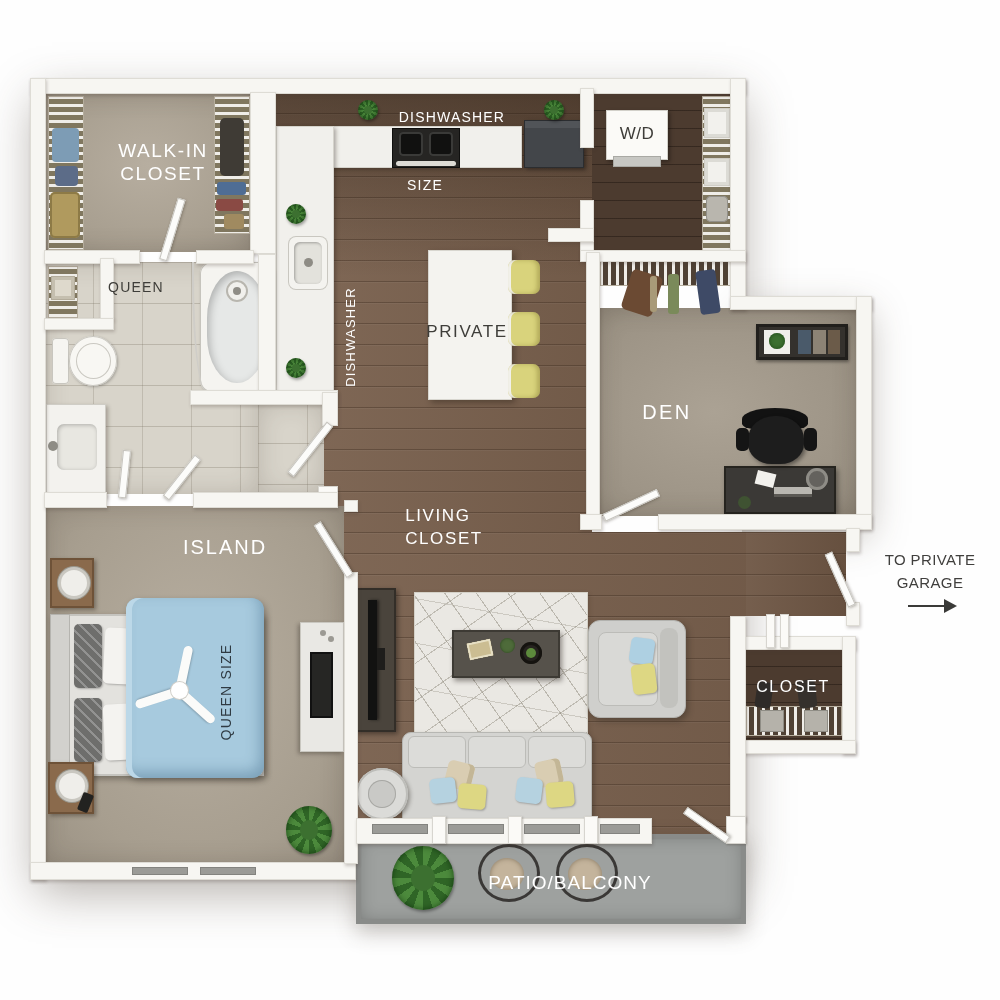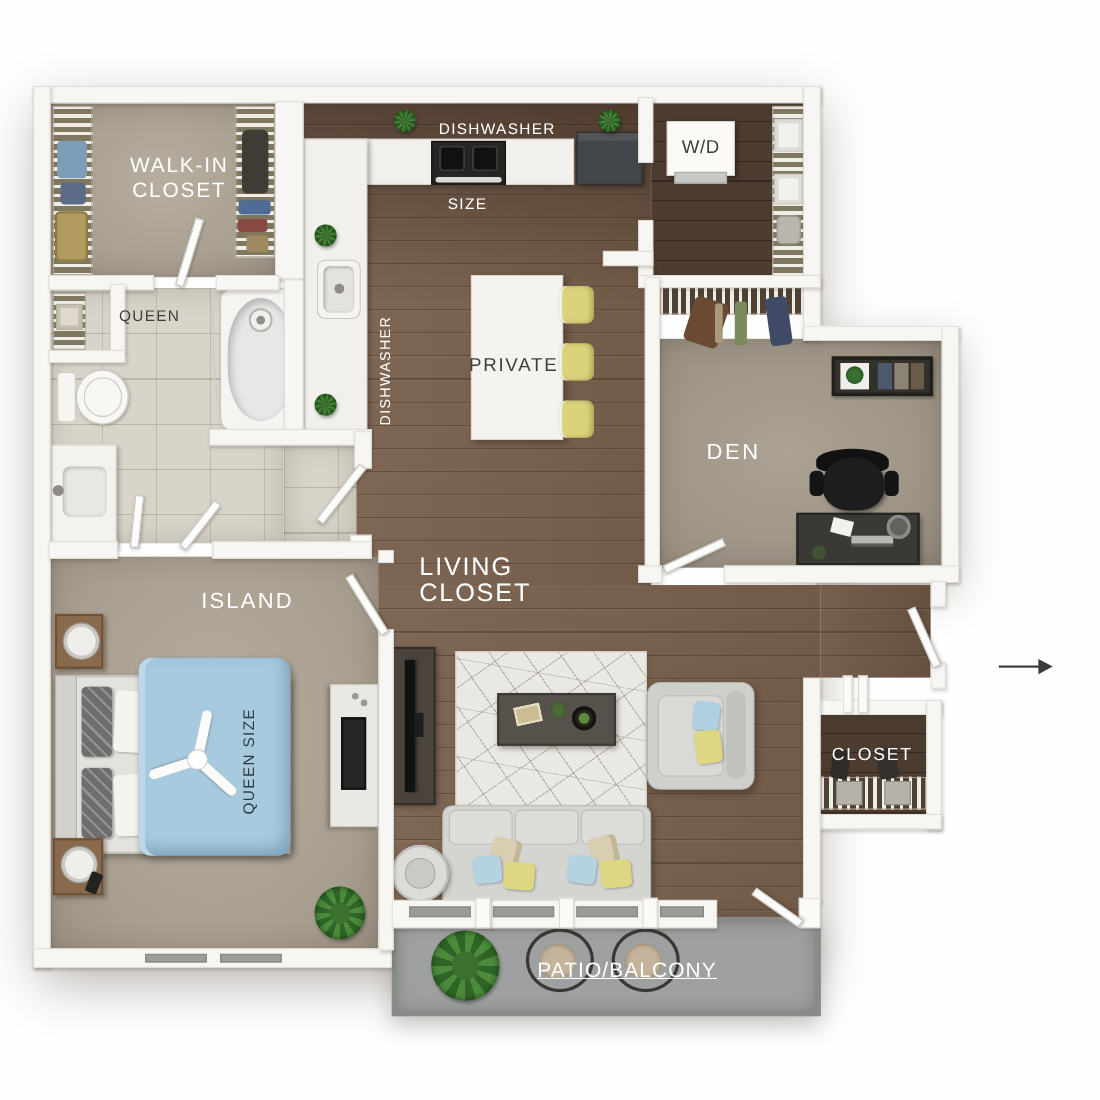--- a/index.html
+++ b/index.html
@@ -268,25 +268,29 @@
     <div>WALK-IN</div>
       <div>CLOSET</div>
   </div>
   <div class="a lab dk" style="left:136px;top:287px;font-size:14px;letter-spacing:1.2px;">QUEEN</div>
   <div class="a lab" style="left:452px;top:117px;font-size:14px;letter-spacing:1.2px;">DISHWASHER</div>
   <div class="a lab" style="left:425px;top:185px;font-size:14px;letter-spacing:1.2px;">SIZE</div>
   <div class="a lab vrot" style="left:350px;top:337px;font-size:13px;letter-spacing:1.2px;">DISHWASHER</div>
   <div class="a lab dk" style="left:467px;top:332px;font-size:17px;">PRIVATE</div>
   <div class="a lab dk" style="left:637px;top:134px;font-size:17px;letter-spacing:0.5px;">W/D</div>
   <div class="a lab" style="left:667px;top:412px;font-size:20px;letter-spacing:2.4px;">DEN</div>
-  <div class="a lab" style="left:432px;top:527px;font-size:23px;line-height:23px;">
+  <div class="a lab" style="left:444px;top:527px;font-size:17px;line-height:23px;">
     <div style="text-align:left;">LIVING</div>
       <div style="text-align:left;">CLOSET</div>
   </div>
   <div class="a lab" style="left:225px;top:547px;font-size:20px;letter-spacing:2px;">ISLAND</div>
   <div class="a lab vrot" style="left:226px;top:692px;font-size:14px;color:#2f3a42;letter-spacing:1.2px;">QUEEN SIZE</div>
   <div class="a lab" style="left:793px;top:687px;font-size:16px;">CLOSET</div>
-  <div class="a lab" style="left:570px;top:883px;font-size:19px;letter-spacing:1px;text-decoration:underline;">PATIO/BALCONY</div>
-
+  <div class="a lab" style="left:570px;top:883px;font-size:19px;letter-spacing:1px;">PATIO/BALCONY</div>
+
+  <div class="a" style="left:876px;top:548px;width:108px;text-align:center;color:#403f3d;font-size:15px;line-height:23px;letter-spacing:0.4px;">
+    <div>TO PRIVATE</div>
+      <div>GARAGE</div>
+  </div>
   <div class="a" style="left:908px;top:605px;width:38px;height:2px;background:#3a3a38;"></div>
   <div class="a" style="left:944px;top:599px;width:0;height:0;border-left:13px solid #3a3a38;border-top:7px solid transparent;border-bottom:7px solid transparent;"></div>
 
 </div>
 
 </body></html>

